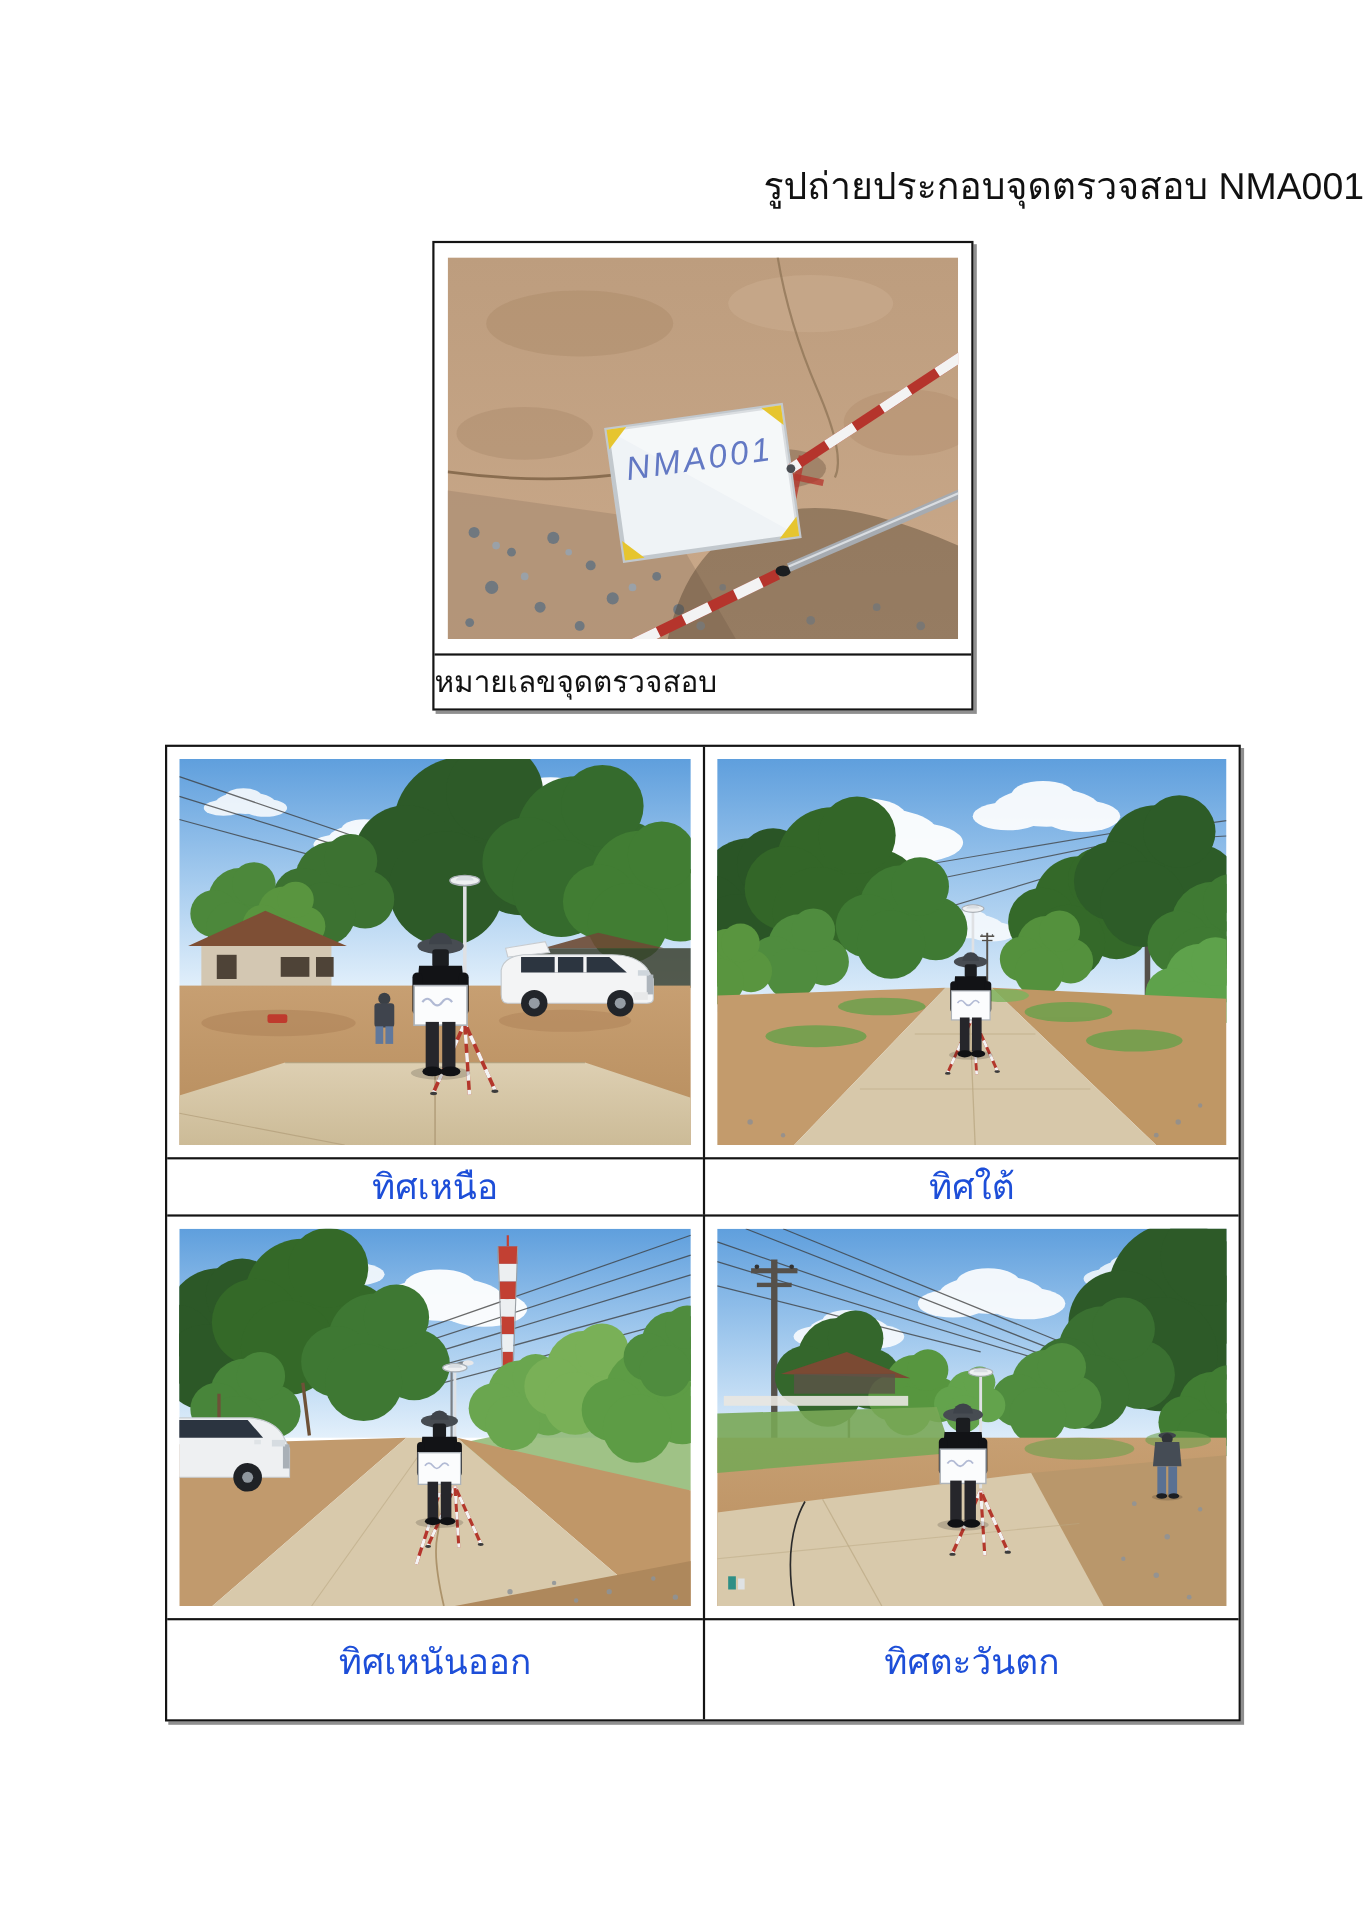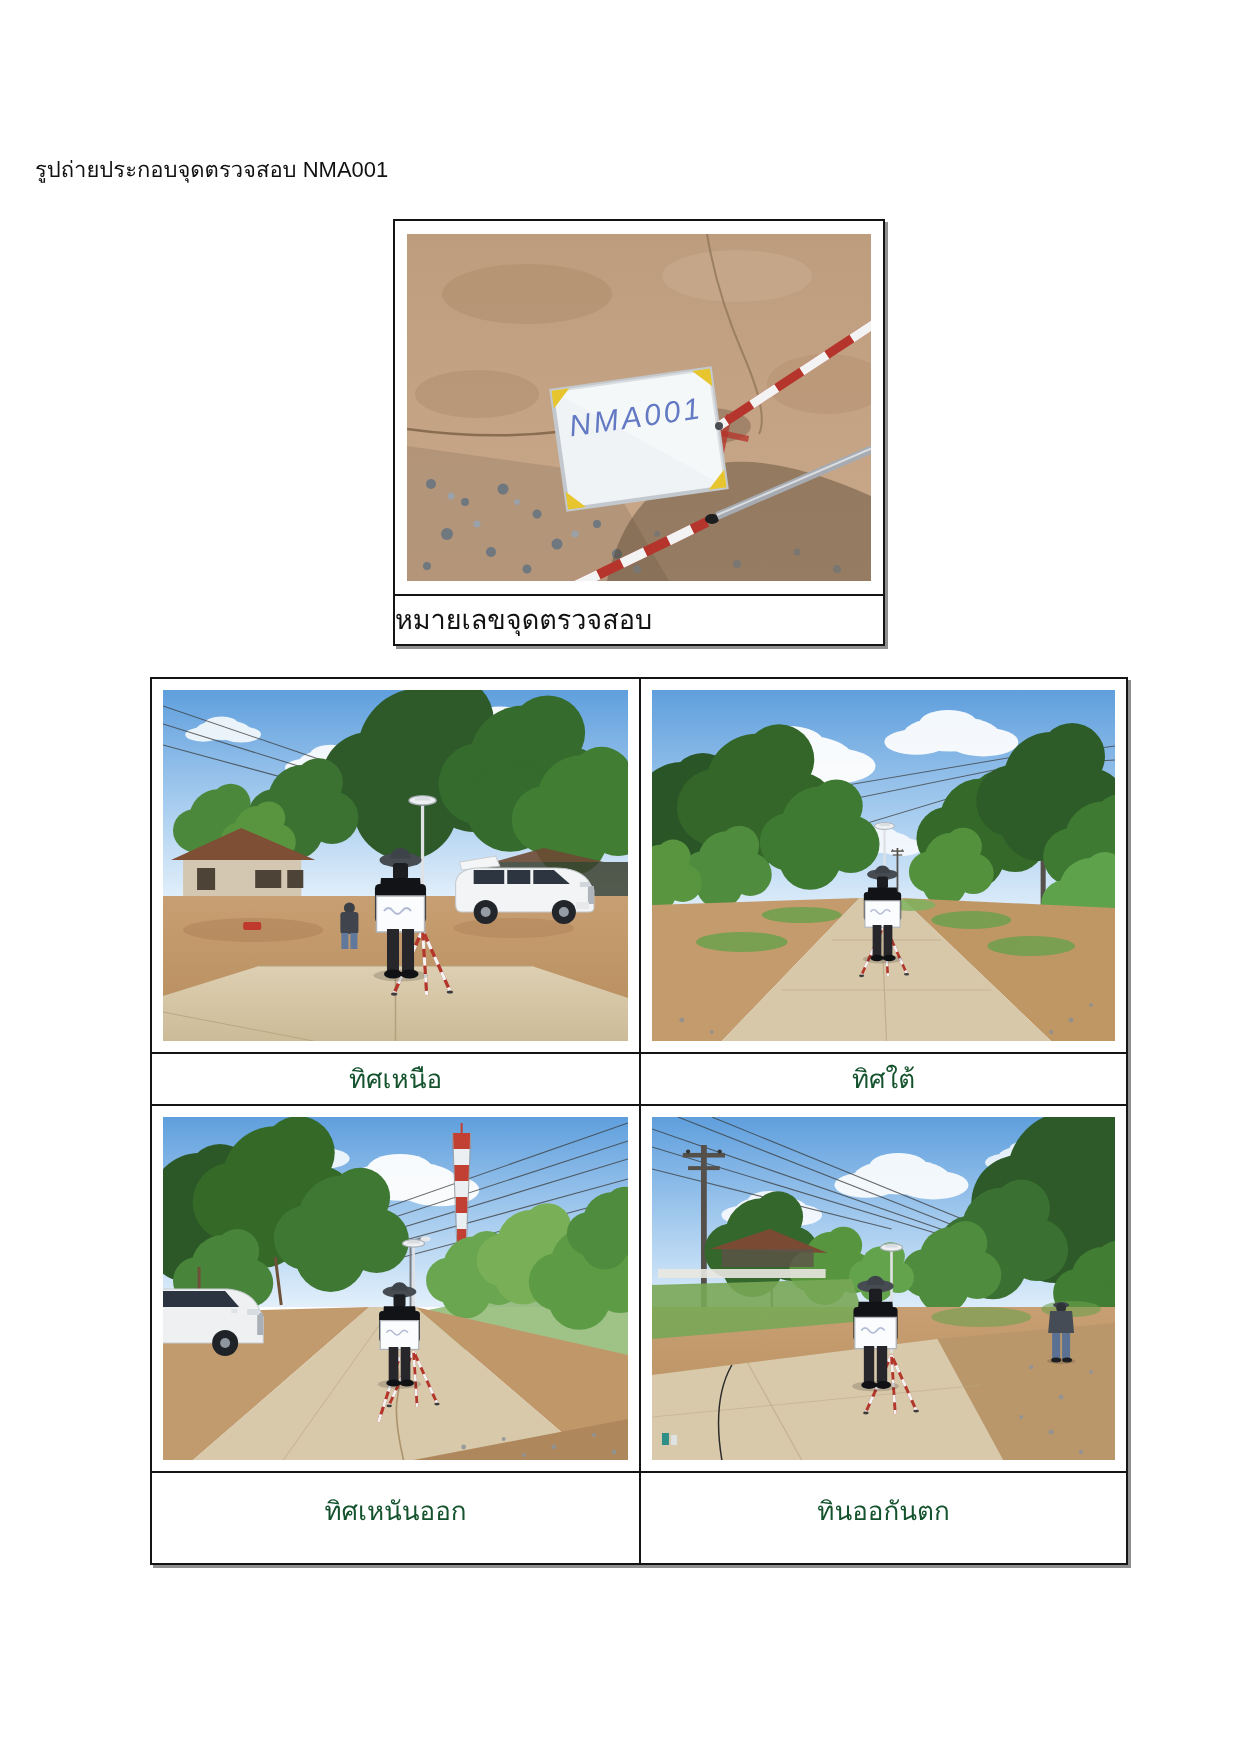--- a/index.html
+++ b/index.html
@@ -3,21 +3,21 @@
 <meta charset="utf-8">
 <style>
   html,body { margin:0; padding:0; background:#e9e9e9; }
   .page {
     position:relative; width:1241px; height:1755px; margin:0 auto;
     background:#ffffff; overflow:hidden;
     font-family:"Liberation Sans","DejaVu Sans",sans-serif; color:#000;
   }
   .title {
     position:absolute; top:148px; left:35px; width:1205px;
-    text-align:left; font-size:22px; line-height:44px; color:#111;
+    text-align:right; font-size:34px; line-height:44px; color:#111;
   }
   .module {
     position:absolute; background:#fff;
     border:2px solid #141414;
     box-shadow:3px 3px 0 #8f8f8f;
   }
   .top-module { left:393px; top:219px; width:488px; }
   .photo-pad { padding:13px 12px; }
   .photo-pad svg { display:block; width:100%; height:347px; }
   .caption {
@@ -31,21 +31,21 @@
     display:grid; grid-template-columns:1fr 1fr;
   }
   .gphoto { padding:11px 11px; }
   .gphoto svg { display:block; width:100%; }
   .r1 svg { height:351px; }
   .r2 svg { height:343px; }
   .colR { border-left:2px solid #141414; }
   .rowT { border-top:2px solid #141414; }
   .gcap {
     border-top:2px solid #141414; height:50px; line-height:50px;
-    text-align:center; font-size:26px; color:#14532d;
+    text-align:center; font-size:32px; color:#1d4ed8;
   }
   .gcap2 { height:90px; line-height:76px; }
   .defs-holder { position:absolute; width:0; height:0; overflow:hidden; }
 </style>
 </head>
 <body>
 
 <svg class="defs-holder" aria-hidden="true">
   <defs>
     <linearGradient id="gSky" x1="0" y1="0" x2="0" y2="1">
@@ -442,16 +442,16 @@
           <ellipse cx="-5" cy="11" rx="5" ry="2.5" fill="#1c1e22"></ellipse>
           <ellipse cx="6" cy="11" rx="5" ry="2.5" fill="#1c1e22"></ellipse>
         </g>
         <use href="#gnss" transform="translate(240,236) scale(1.1)"></use>
         <use href="#tripod" transform="translate(240,238) scale(0.95)"></use>
         <use href="#surveyor" transform="translate(224,268) scale(1.3)"></use>
       </svg>
     </div>
 
     <div class="gcap gcap2">ทิศเหนันออก</div>
-    <div class="gcap gcap2 colR">ทินออกันตก</div>
+    <div class="gcap gcap2 colR">ทิศตะวันตก</div>
 
   </section>
 </div>
 
 </body></html>

